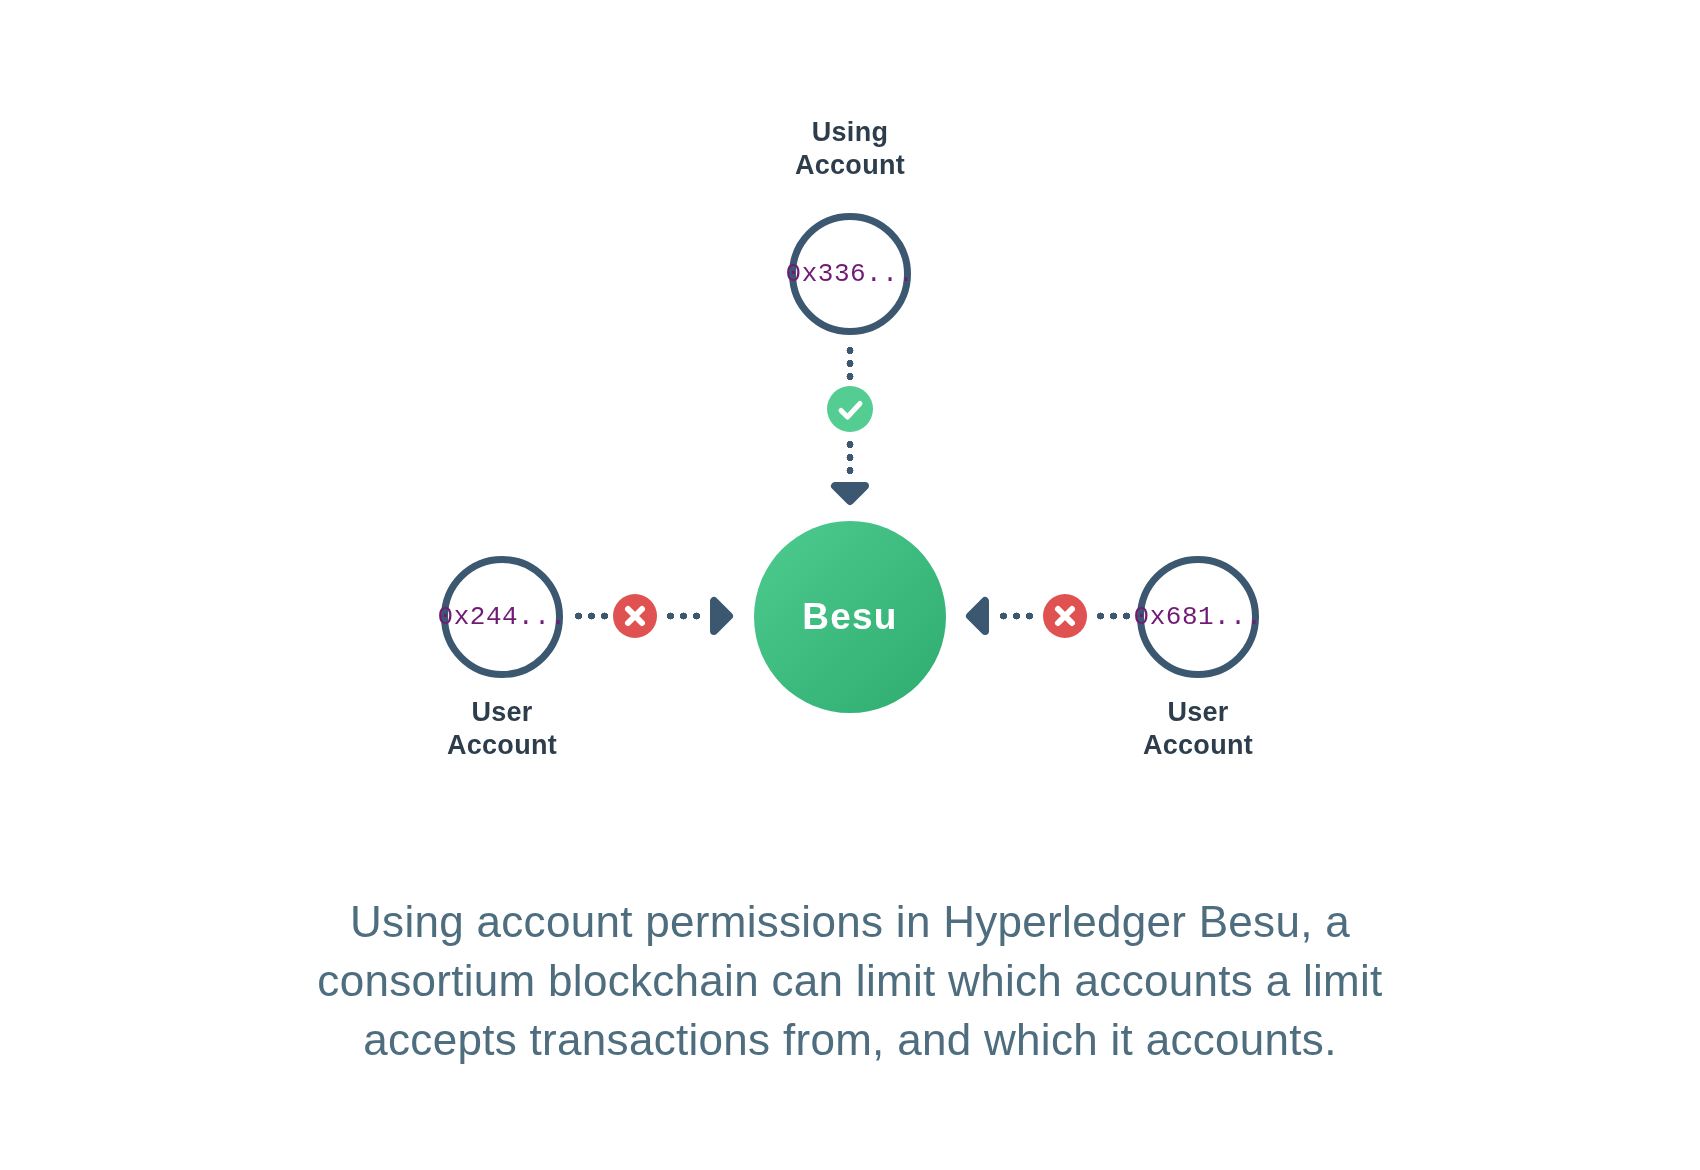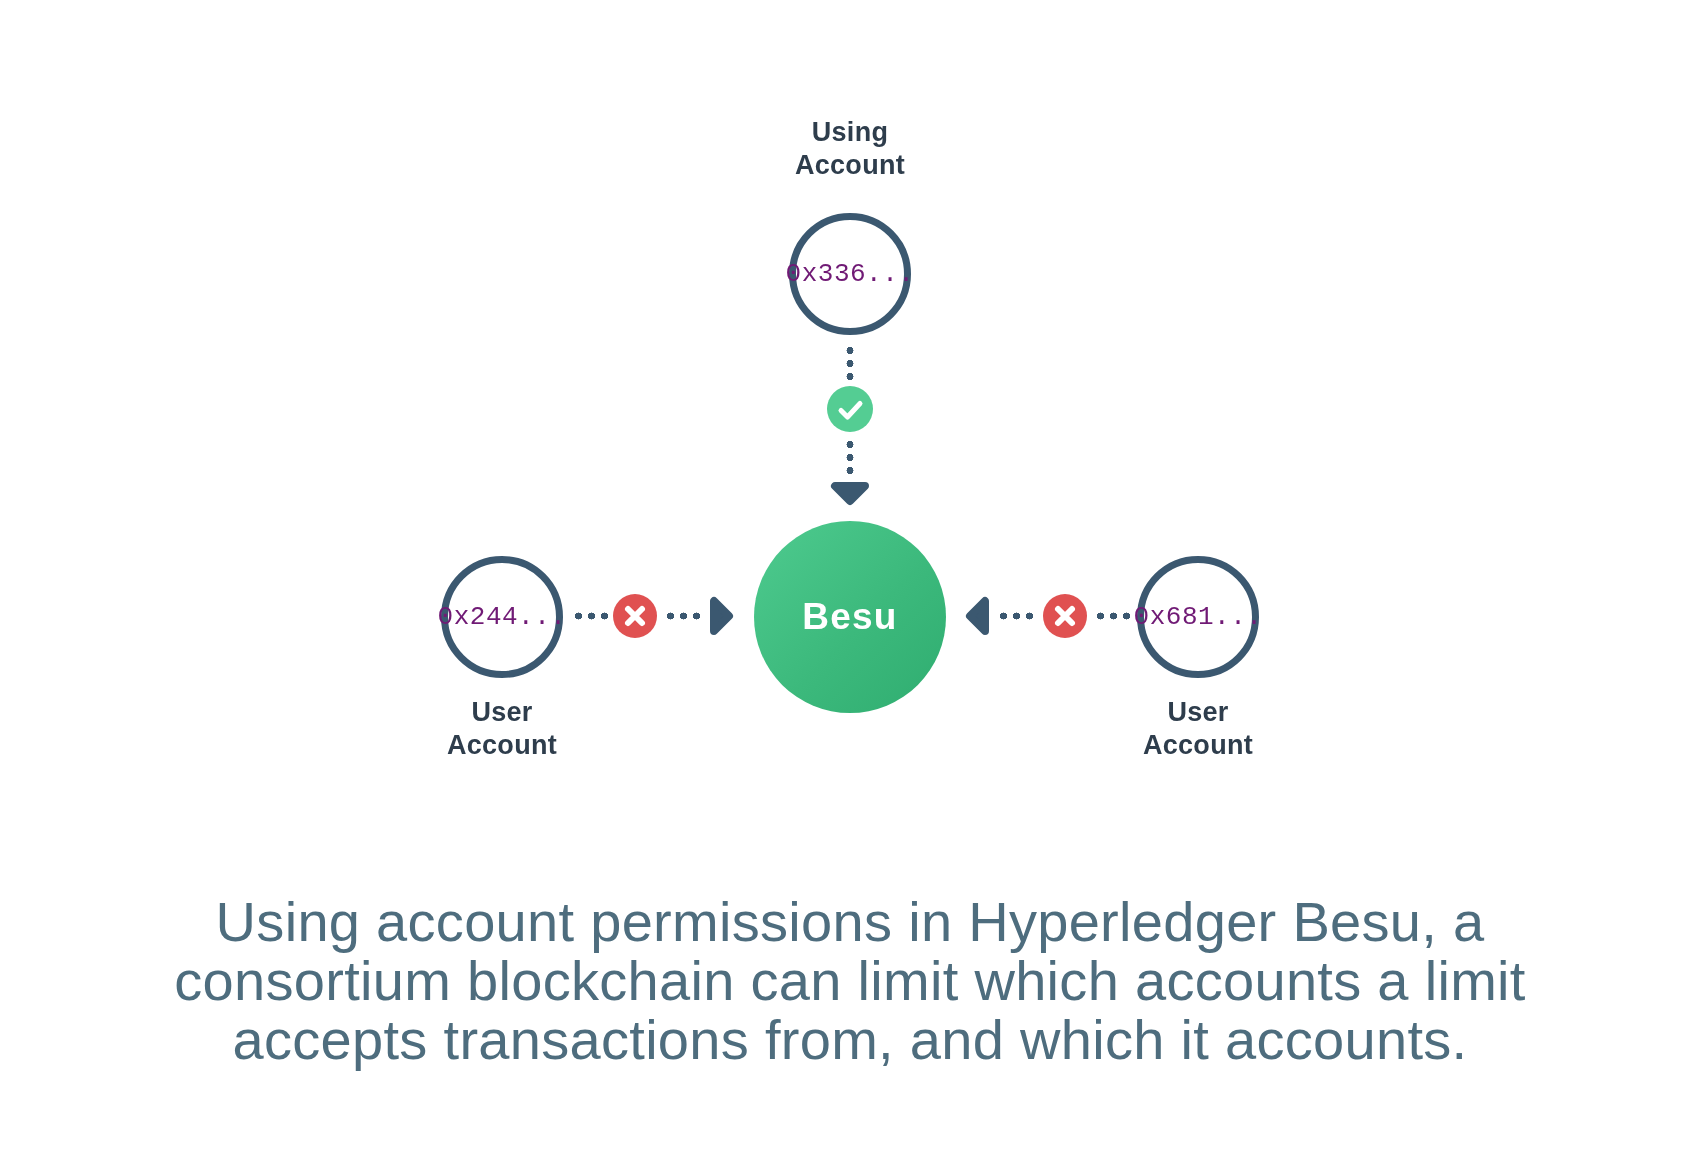--- a/index.html
+++ b/index.html
@@ -98,21 +98,21 @@
   .arrow { position: absolute; }
 
   
   .caption {
     position: absolute;
     left: 0;
     top: 892px;
     width: 1700px;
     text-align: center;
     color: #4e6d7e;
-    font-size: 56px;
+    font-size: 44px;
     line-height: 59px;
     font-weight: 400;
     letter-spacing: 0.3px;
   }
 </style>
 </head>
 <body>
 
 <div class="stage">
 

